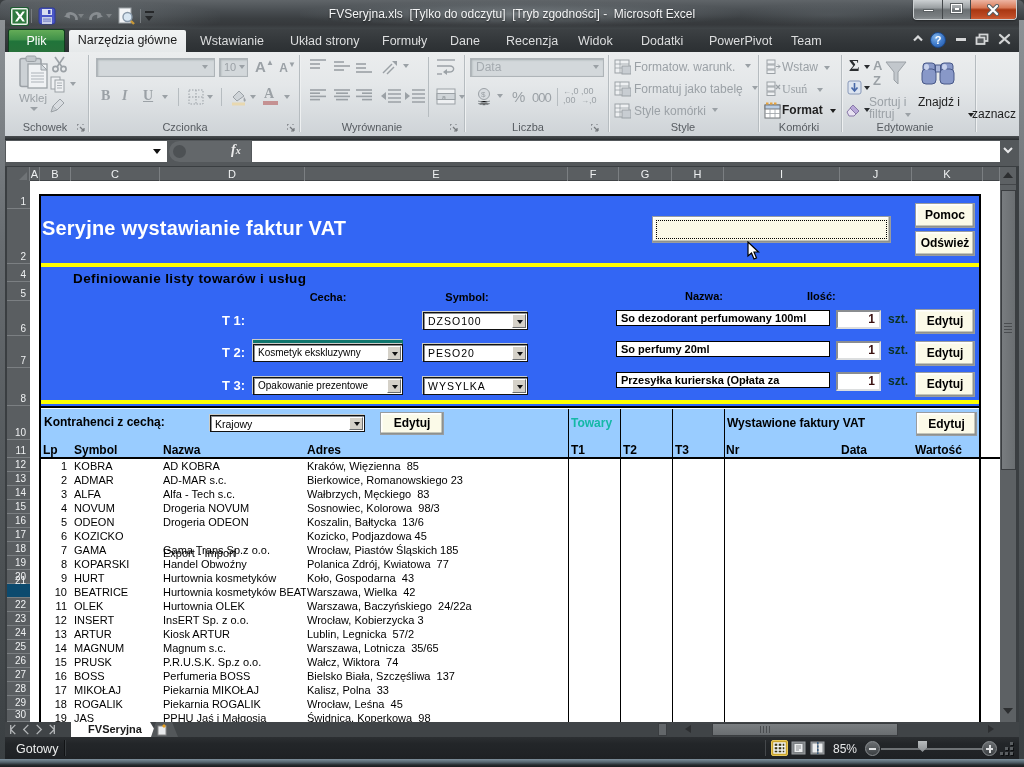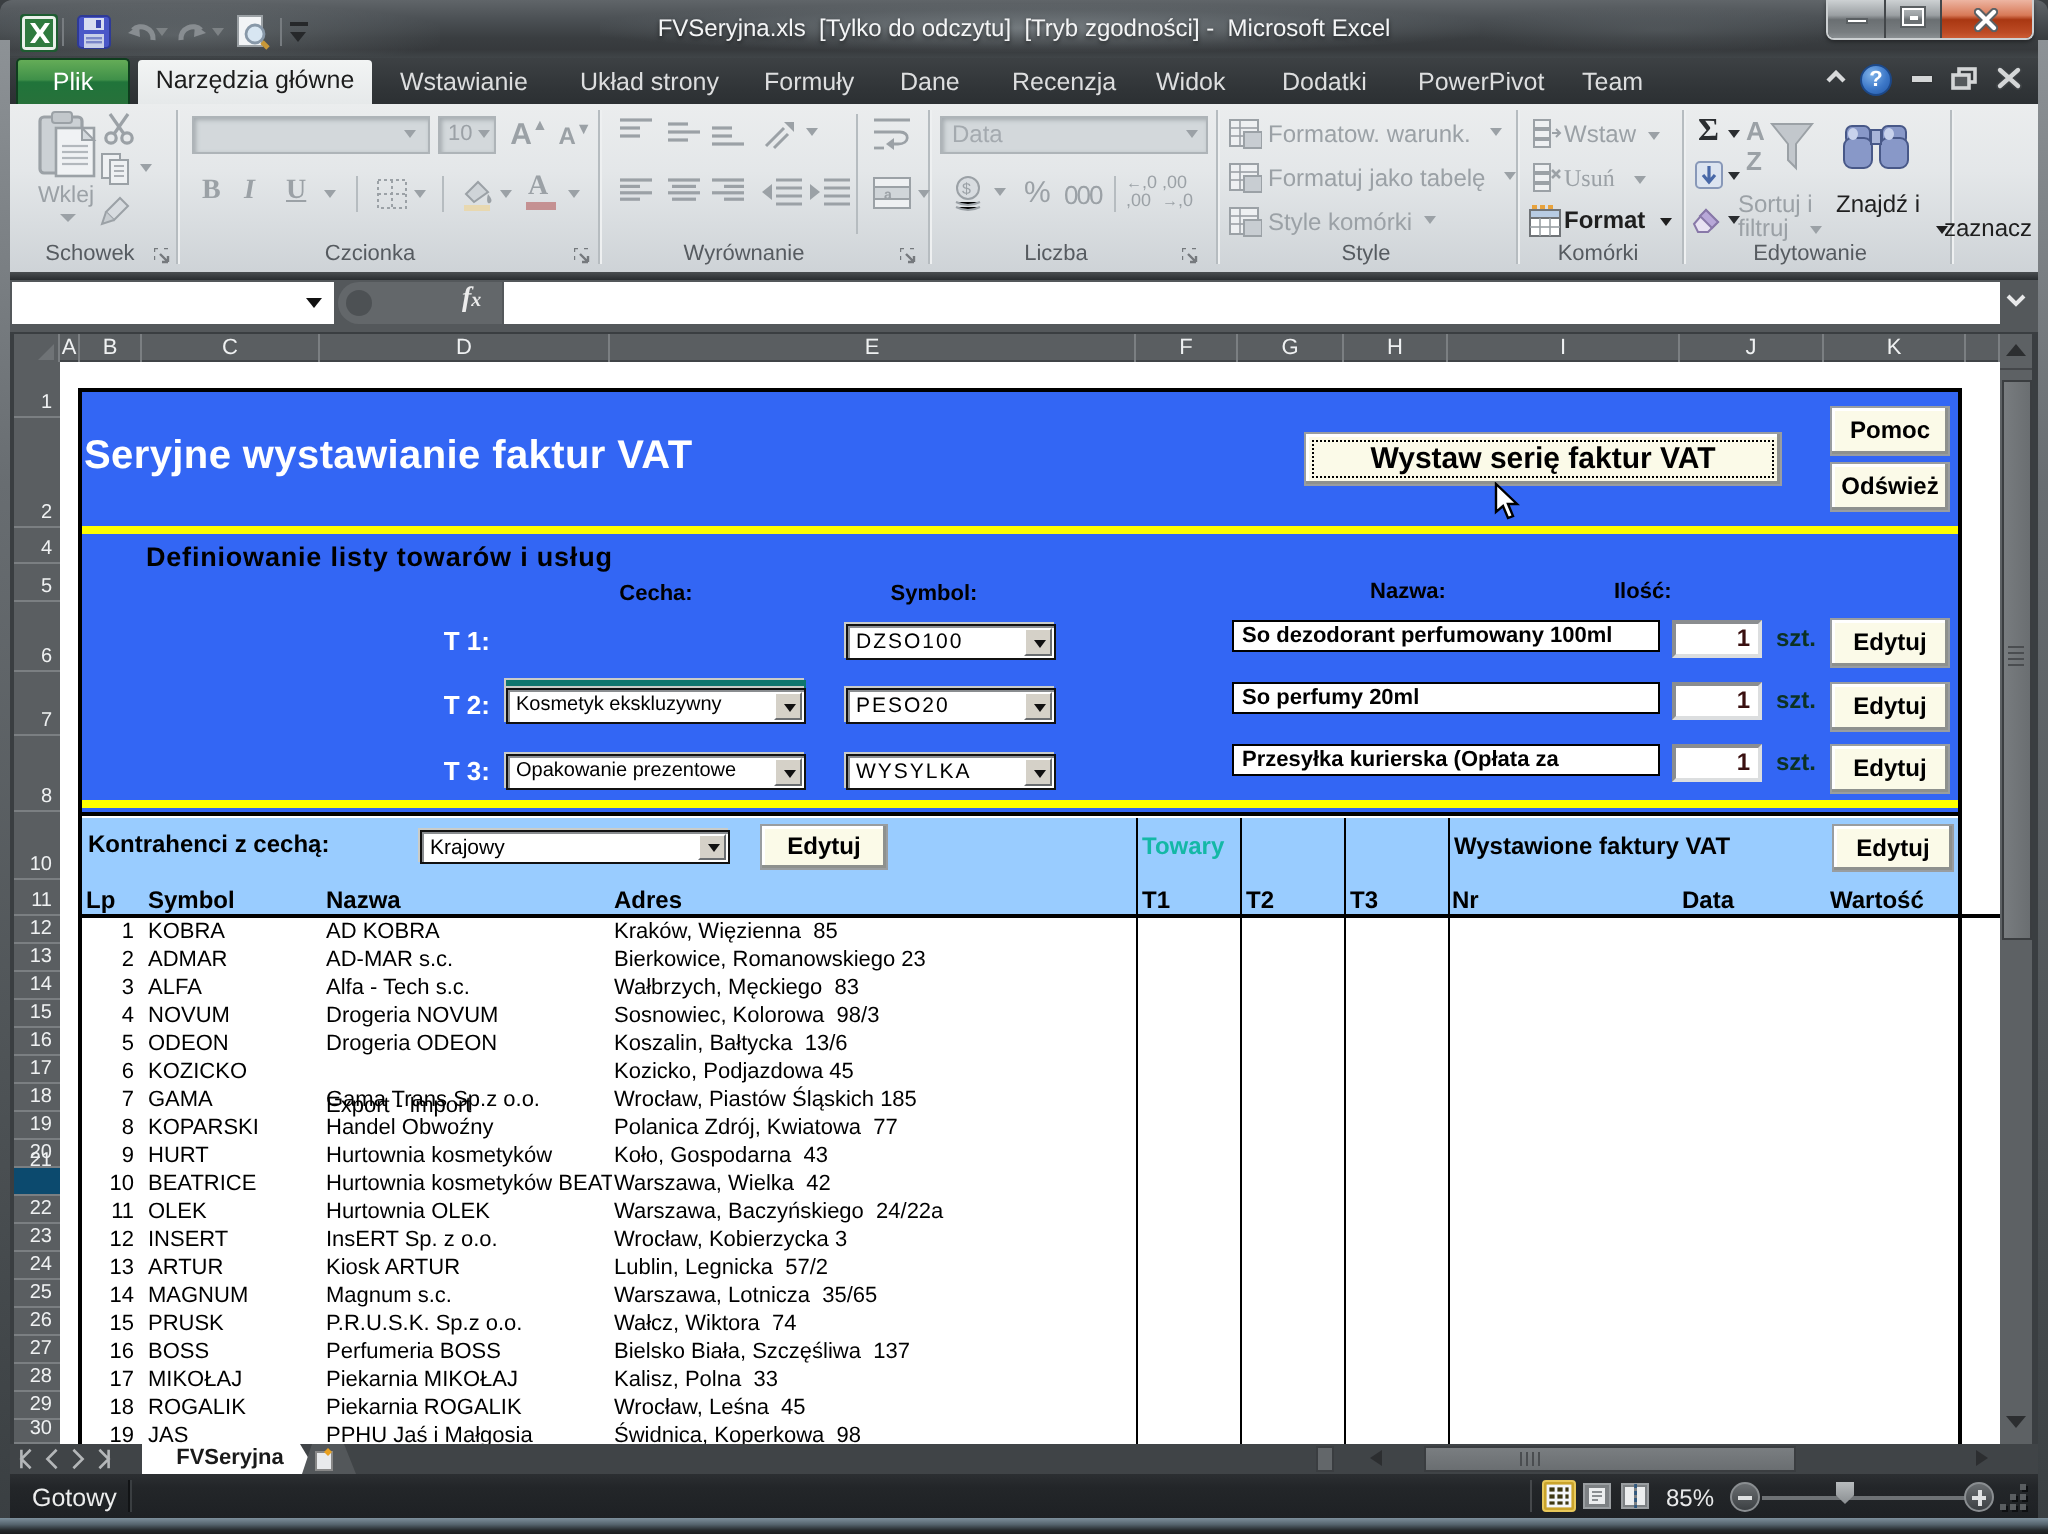--- a/index.html
+++ b/index.html
@@ -437,21 +437,20 @@
 <div class="a" style="left:7px;top:682px;width:23px;height:14px;color:#eff1f2;font-size:10px;border-bottom:1px solid #7b7f82;background:#5a5e61;display:flex;align-items:flex-end;justify-content:flex-end;padding:0 4px 1px 0;">28</div>
 <div class="a" style="left:7px;top:696px;width:23px;height:14px;color:#eff1f2;font-size:10px;border-bottom:1px solid #7b7f82;background:#5a5e61;display:flex;align-items:flex-end;justify-content:flex-end;padding:0 4px 1px 0;">29</div>
 <div class="a" style="left:7px;top:710px;width:23px;height:12px;color:#eff1f2;font-size:10px;border-bottom:1px solid #7b7f82;background:#5a5e61;display:flex;align-items:flex-end;justify-content:flex-end;padding:0 4px 1px 0;">30</div>
 <div id="CONTENT">
     <div class="a" style="left:39px;top:194px;width:942px;height:214px;background:#3366f4;border:2px solid #000;"></div>
 <div class="a" style="left:41px;top:263px;width:938px;height:4px;background:#ffff00;"></div>
 <div class="a" style="left:41px;top:400px;width:938px;height:4px;background:#ffff00;"></div>
 <div class="a nw" style="left:42px;top:217px;font-size:20px;font-weight:bold;color:#fff;letter-spacing:0.2px;">Seryjne wystawianie faktur VAT</div>
 <div class="a" style="left:652px;top:216px;width:239px;height:27px;background:#fbfae8;border:1px solid #999da0;box-shadow:inset -1.5px -1.5px 0 #8e918e,inset 1.5px 1.5px 0 #fff;">
 <div style="position:absolute;left:3px;top:3px;right:3px;bottom:3px;border:1px dotted #000;"></div>
-<div style="width:100%;text-align:center;font-size:15px;font-weight:bold;color:#000;margin-top:4px;">Wystaw serię faktur VAT</div>
     </div>
     <svg class="a" style="left:747px;top:241px;" width="13" height="20" viewBox="0 0 13 20">
 <path d="M1 1 L1 15 L4.5 12 L7 18 L9.5 17 L7 11 L11.5 11 Z" fill="#fff" stroke="#000" stroke-width="1.2"></path>
     </svg>
     <div class="a" style="left:915px;top:203px;width:60px;height:25px;background:#fbfae8;border:1px solid #999da0;box-shadow:inset -1.5px -1.5px 0 #8e918e,inset 1.5px 1.5px 0 #fff;text-align:center;font-weight:bold;font-size:12px;color:#000;line-height:23px;">Pomoc</div>
     <div class="a" style="left:915px;top:231px;width:60px;height:25px;background:#fbfae8;border:1px solid #999da0;box-shadow:inset -1.5px -1.5px 0 #8e918e,inset 1.5px 1.5px 0 #fff;text-align:center;font-weight:bold;font-size:12px;color:#000;line-height:23px;">Odśwież</div>
     <div class="a nw" style="left:73px;top:271px;font-size:13.5px;font-weight:bold;color:#000;letter-spacing:0.4px;">Definiowanie listy towarów i usług</div>
 <div class="a" style="left:278px;top:291px;width:100px;text-align:center;font-size:11px;font-weight:bold;color:#000;">Cecha:</div>
 <div class="a" style="left:417px;top:291px;width:100px;text-align:center;font-size:11px;font-weight:bold;color:#000;">Symbol:</div>
 <div class="a" style="left:654px;top:290px;width:100px;text-align:center;font-size:11px;font-weight:bold;color:#000;">Nazwa:</div>

